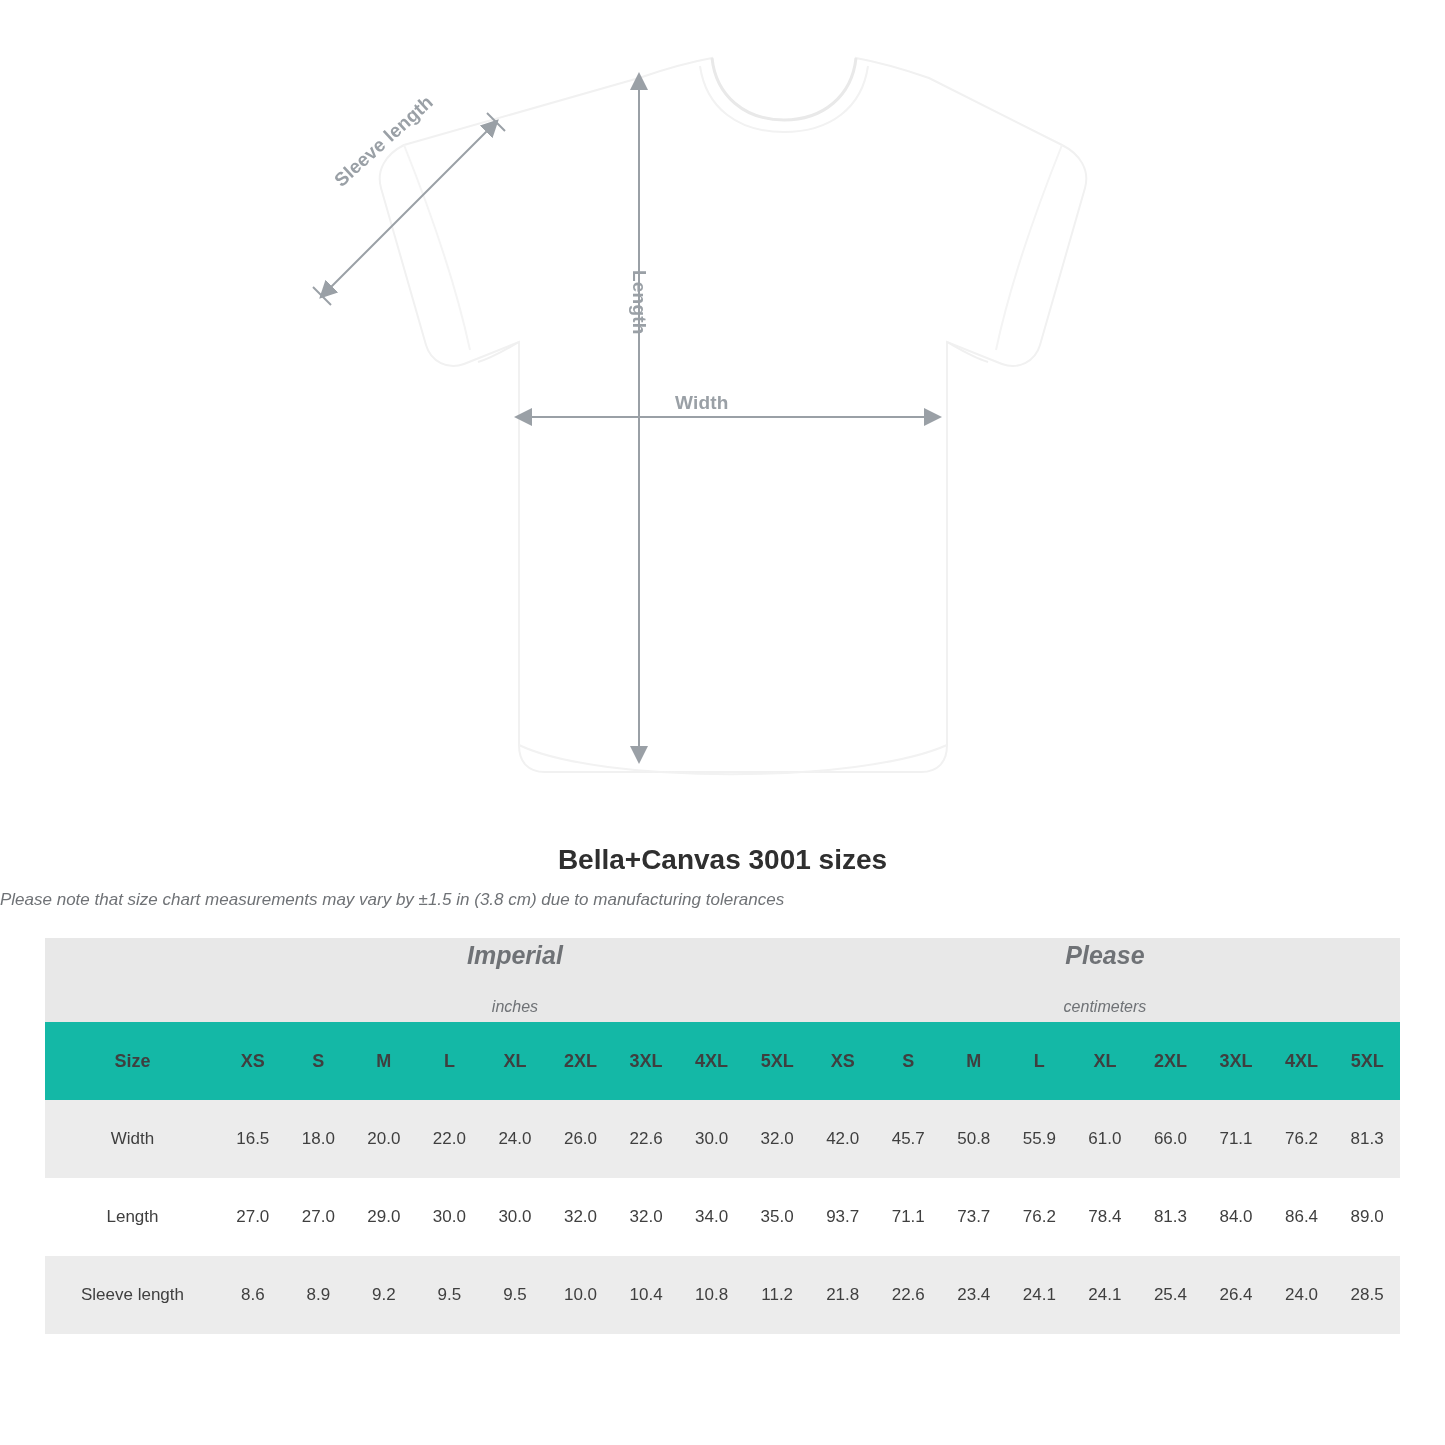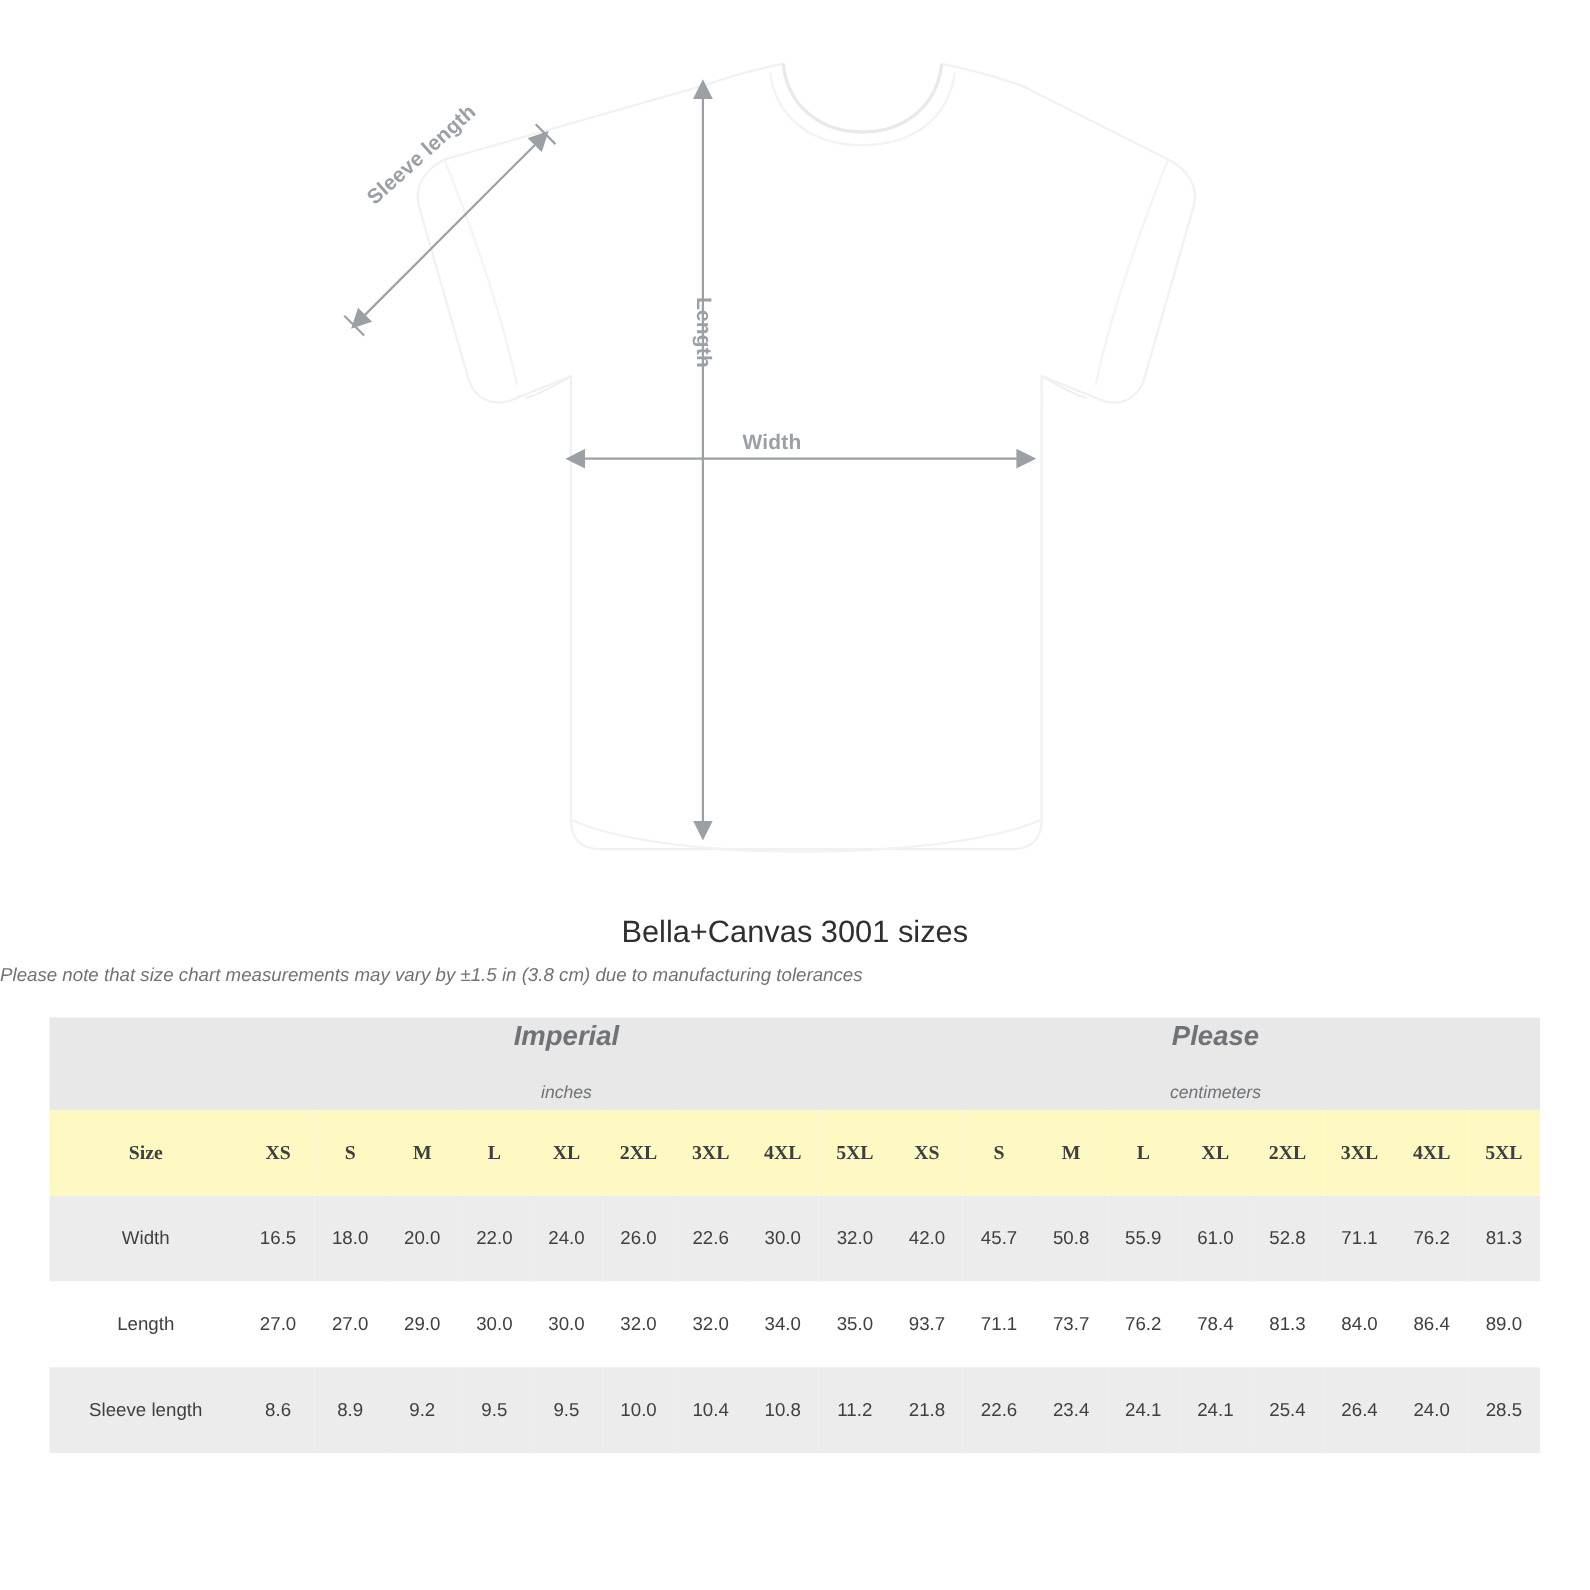--- a/index.html
+++ b/index.html
@@ -53,23 +53,23 @@
   }
   .lbl-width {
     left: 675px;
     top: 392px;
   }
 
   
   .chart-title {
     text-align: center;
     font-size: 28px;
-    font-weight: normal;
+    font-weight: bold;
     color: #2f2f2f;
-    margin: 1px 0 0 0;
+    margin: 14px 0 0 0;
   }
   .chart-note {
     text-align: left;
     font-size: 17px;
     font-style: italic;
     color: #6f7276;
     margin: 14px 0 0 0;
   }
 
   
@@ -104,25 +104,24 @@
     line-height: 1.15;
   }
   .unit-sub {
     font-size: 16px;
     font-style: italic;
     color: #6f7276;
     line-height: 1.6;
     margin-top: 24px;
   }
   tr.row-head td {
-    background: #fef9c3;
+    background: #14b8a6;
     font-weight: bold;
     font-size: 18px;
     color: #3f3f3f;
-    font-family: Liberation Serif, serif;
   }
   tr.row-alt td {
     background: #ececec;
   }
   tr.row-plain td {
     background: #ffffff;
   }
   td.rowlabel {
     font-weight: bold;
     font-size: 18px;
@@ -267,21 +266,21 @@
           <td>24.0</td>
           <td>26.0</td>
           <td>22.6</td>
           <td>30.0</td>
           <td>32.0</td>
           <td>42.0</td>
           <td>45.7</td>
           <td>50.8</td>
           <td>55.9</td>
           <td>61.0</td>
-          <td>52.8</td>
+          <td>66.0</td>
           <td>71.1</td>
           <td>76.2</td>
           <td>81.3</td>
         </tr>
 
         <tr class="row-plain">
           <td class="rowlabel">Length</td>
           <td>27.0</td>
           <td>27.0</td>
           <td>29.0</td>

